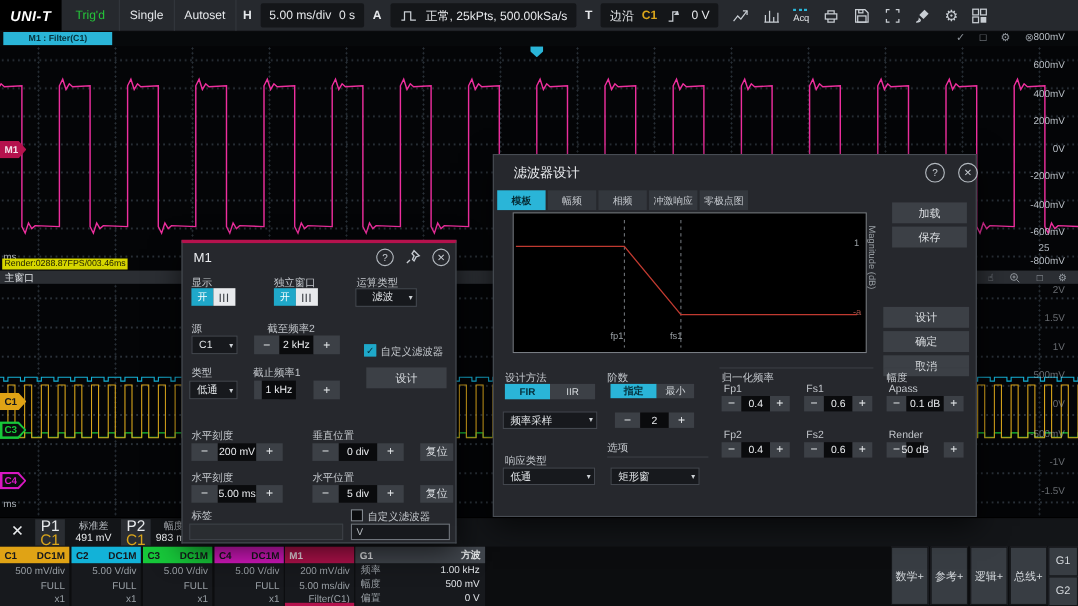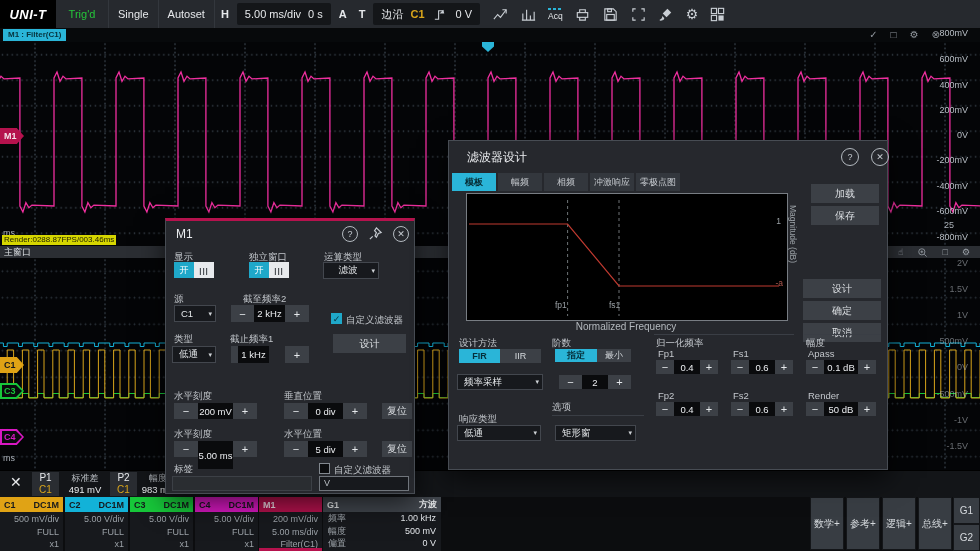--- a/index.html
+++ b/index.html
@@ -14,21 +14,21 @@
   .src{color:#d9a51b;font-weight:bold}
   #tbicons{display:flex;align-items:center;gap:11px;margin-left:10px}
   .ic{width:17px;height:17px;display:block}
   .ic *{stroke:#c9ced4;fill:none;stroke-width:1.2}
   .ic .f{fill:#c9ced4;stroke:none}
   .gearg{font-size:14px;color:#c9ced4;line-height:17px}
   .acq{font-size:8.5px;color:#e3e6e9;text-align:center;line-height:8px}
   .acq i{display:block;height:2px;background:repeating-linear-gradient(90deg,#2ab5d8 0 3px,transparent 3px 5px);margin-bottom:2px}
   
   #tabstrip{position:absolute;top:28px;left:0;width:980px;height:14px;background:#07090b;z-index:2}
-  .tab{position:absolute;left:3px;top:1px;height:12px;background:#2ab5d8;color:#06323c;font-size:8px;font-weight:bold;line-height:12px;padding:0 5px}
+  .tab{position:absolute;left:3px;top:1px;height:12px;background:#2ab5d8;color:#06323c;font-size:8px;font-weight:bold;line-height:12px;padding:0 23px}
   #miniicons{position:absolute;top:28px;right:40px;height:13px;display:flex;gap:13px;align-items:center;font-size:10px;color:#8f959c;z-index:6}
   .win{position:absolute;left:0;width:980px;background:#040507;overflow:hidden;
     background-image:radial-gradient(circle,rgba(150,175,200,.26) .7px,transparent 1.2px),radial-gradient(circle,rgba(150,175,200,.26) .7px,transparent 1.2px)}
   #topwin{top:42px;height:204px;background-size:4.9px 25.5px,70px 4.25px;overflow:visible}
   #mainwin{top:258px;height:212px;background-size:4.9px 26.5px,70px 4.42px}
   .win svg{position:absolute;left:0;top:0;pointer-events:none}
   .ylab{position:absolute;right:12px;font-size:9px;color:#b9bfc6;z-index:2;white-space:nowrap}
   #mainwin .ylab{opacity:.55}
   .xlab{position:absolute;font-size:9px;color:#aab0b7;z-index:2}
   .render{position:absolute;left:2px;top:193px;background:#d6d600;color:#1d1d00;font-size:8px;line-height:10px;padding:0 2px;z-index:3;white-space:nowrap}
@@ -64,21 +64,21 @@
   .ftab{position:absolute;top:32px;height:18px;width:44px;background:#33373d;color:#c6cacf;font-size:9px;display:flex;align-items:center;justify-content:center}
   .ftab.act{background:#2ab5d8;color:#062b33;font-weight:bold}
   .seg{position:absolute;background:#3c4046;color:#d5d9dd;font-size:9px;display:flex;align-items:center;justify-content:center}
   .seg.act{background:#2ab5d8;color:#05303b;font-weight:bold}
   #tplot{position:absolute;left:17px;top:52px;width:320px;height:126px;background:#000;border:1px solid #787d83}
   #tplot .pl{position:absolute;font-size:8.5px;color:#9aa0a5}
   .sep{position:absolute;height:1px;background:#3a3e45}
   
   #measure{position:absolute;top:470px;left:0;width:980px;height:27px;background:#131518;border-top:1px solid #000;z-index:3}
   .xbtn{position:absolute;left:10px;top:3px;font-size:14px;font-weight:bold;color:#e8eaec}
-  .pcell{position:absolute;top:1px;width:27px;height:24px;background:#2a2d32;text-align:center;font-size:10px;line-height:12px}
+  .pcell{position:absolute;top:1px;width:27px;height:24px;background:#2a2d32;text-align:center;font-size:14px;line-height:12px}
   .pcell .cid{color:#d9a51b}
   .pval{position:absolute;top:1px;font-size:9px;line-height:12px;text-align:center;color:#b9bec3;white-space:nowrap}
   .pval b{display:block;color:#e8eaec;font-weight:normal;font-size:9.5px}
   #bottom{position:absolute;top:497px;left:0;width:980px;height:54px;background:#0c0d0f;z-index:3}
   .card{position:absolute;top:0;width:63px;height:54px;background:#17191d}
   .chead{height:15px;display:flex;justify-content:space-between;align-items:center;padding:0 4px;font-size:9px;font-weight:bold;color:#16181c}
   .cbody{font-size:9px;color:#9aa0a6;text-align:right;padding-right:4px;line-height:12.5px;padding-top:1px}
   .c1h{background:#e0a315}.c2h{background:#12b2d8}.c3h{background:#17c83a}.c4h{background:#d918c2}
   .m1h{background:#b5124d;color:#f3e2ea}
   .m1bar{position:absolute;bottom:0;left:0;width:100%;height:3px;background:#b5124d}
@@ -95,20 +95,26 @@
   <div class="logo">UNI-T</div>
   <div class="tbtn trig">Trig'd</div>
   <div class="tbtn">Single</div>
   <div class="tbtn">Autoset</div>
   <div class="tlab">H</div>
   <div class="inset">
     <span>5.00 ms/div</span>
     <span>0 s</span>
   </div>
   <div class="tlab">A</div>
+  <div class="inset">
+    <svg class="ic" viewBox="0 0 18 18">
+        <path d="M2,13h3V5h6v8h5"></path>
+      </svg>
+    <span>正常, 25kPts, 500.00kSa/s</span>
+  </div>
   <div class="tlab">T</div>
   <div class="inset">
     <span>边沿</span>
     <span class="src">C1</span>
     <svg class="ic" viewBox="0 0 18 18">
         <path d="M3,14h4V5h5"></path>
         <path class="f" d="M8,8l4,-4l1,4z"></path>
       </svg>
     <span>0 V</span>
   </div>
@@ -373,21 +379,21 @@
   <div class="sv" style="left:32px;top:182px;width:35px;height:16px">200 mV</div>
   <div class="sp" style="left:67px;top:182px;width:24px;height:16px">+</div>
   <div class="sm" style="left:118px;top:182px;width:24px;height:16px">−</div>
   <div class="sv" style="left:142px;top:182px;width:35px;height:16px">0 div</div>
   <div class="sp" style="left:177px;top:182px;width:24px;height:16px">+</div>
   <div class="btn" style="left:216px;top:182px;width:30px;height:16px">复位</div>
 
   <div class="lbl" style="left:8px;top:207px">水平刻度</div>
   <div class="lbl" style="left:118px;top:207px">水平位置</div>
   <div class="sm" style="left:8px;top:220px;width:24px;height:16px">−</div>
-  <div class="sv" style="left:32px;top:220px;width:35px;height:28px">5.00 ms</div>
+  <div class="sv" style="left:32px;top:220px;width:35px;height:16px">5.00 ms</div>
   <div class="sp" style="left:67px;top:220px;width:24px;height:16px">+</div>
   <div class="sm" style="left:118px;top:220px;width:24px;height:16px">−</div>
   <div class="sv" style="left:142px;top:220px;width:35px;height:16px">5 div</div>
   <div class="sp" style="left:177px;top:220px;width:24px;height:16px">+</div>
   <div class="btn" style="left:216px;top:220px;width:30px;height:16px">复位</div>
 
   <div class="lbl" style="left:8px;top:242px">标签</div>
   <div class="cb" style="left:153px;top:242px"></div>
   <div class="lbl" style="left:168px;top:243px">自定义滤波器</div>
   <div class="inp" style="left:6px;top:255px;width:140px;height:15px"></div>
@@ -409,21 +415,20 @@
     <svg id="tplot-svg" width="318" height="124">
         <line x1="100.6" y1="6" x2="100.6" y2="122" stroke="#8a9096" stroke-width="0.8" stroke-dasharray="3,3"></line>
         <line x1="152.0" y1="6" x2="152.0" y2="122" stroke="#8a9096" stroke-width="0.8" stroke-dasharray="3,3"></line>
         <path d="M2,30 L100.6,30 L152.0,92 L312,92" fill="none" stroke="#c03a30" stroke-width="1.2"></path>
       </svg>
     <span class="pl" style="left:88px;top:106px">fp1</span>
     <span class="pl" style="left:142px;top:106px">fs1</span>
     <span class="pl" style="right:6px;top:22px">1</span>
     <span class="pl" style="right:4px;top:84px;color:#b05a50">-a</span>
   </div>
-  <div class="lbl" style="left:17px;top:180px;width:320px;text-align:center;font-size:10px;color:#b4b9be">Normalized Frequency</div>
   <div class="lbl" style="left:339px;top:64px;writing-mode:vertical-rl;font-size:8.5px;color:#9aa0a5">Magnitude (dB)</div>
 
   <div class="btn" style="left:362px;top:43px;width:68px;height:19px">加载</div>
   <div class="btn" style="left:362px;top:65px;width:68px;height:19px">保存</div>
   <div class="btn" style="left:354px;top:138px;width:78px;height:19px">设计</div>
   <div class="btn" style="left:354px;top:160px;width:78px;height:19px">确定</div>
   <div class="btn" style="left:354px;top:182px;width:78px;height:19px">取消</div>
 
   <div class="lbl" style="left:10px;top:196px">设计方法</div>
   <div class="seg act" style="left:10px;top:208px;width:41px;height:14px">FIR</div>
@@ -471,15 +476,15 @@
   <div class="sp" style="left:326px;top:261px;width:18px;height:14px">+</div>
 
   <div class="sep" style="left:355px;top:193px;width:77px"></div>
   <div class="lbl" style="left:357px;top:196px">幅度</div>
   <div class="lbl" style="left:359px;top:207px">Apass</div>
   <div class="sm" style="left:357px;top:219px;width:18px;height:14px">−</div>
   <div class="sv" style="left:375px;top:219px;width:34px;height:14px">0.1 dB</div>
   <div class="sp" style="left:409px;top:219px;width:18px;height:14px">+</div>
   <div class="lbl" style="left:359px;top:249px">Render</div>
   <div class="sm" style="left:357px;top:261px;width:18px;height:14px">−</div>
-  <div class="sv" style="left:375px;top:261px;width:34px;height:14px">50 dB</div>
+  <div class="sv" style="left:375px;top:261px;width:16px;height:14px">50 dB</div>
   <div class="sp" style="left:409px;top:261px;width:18px;height:14px">+</div>
 </div>
 
 </body></html>

